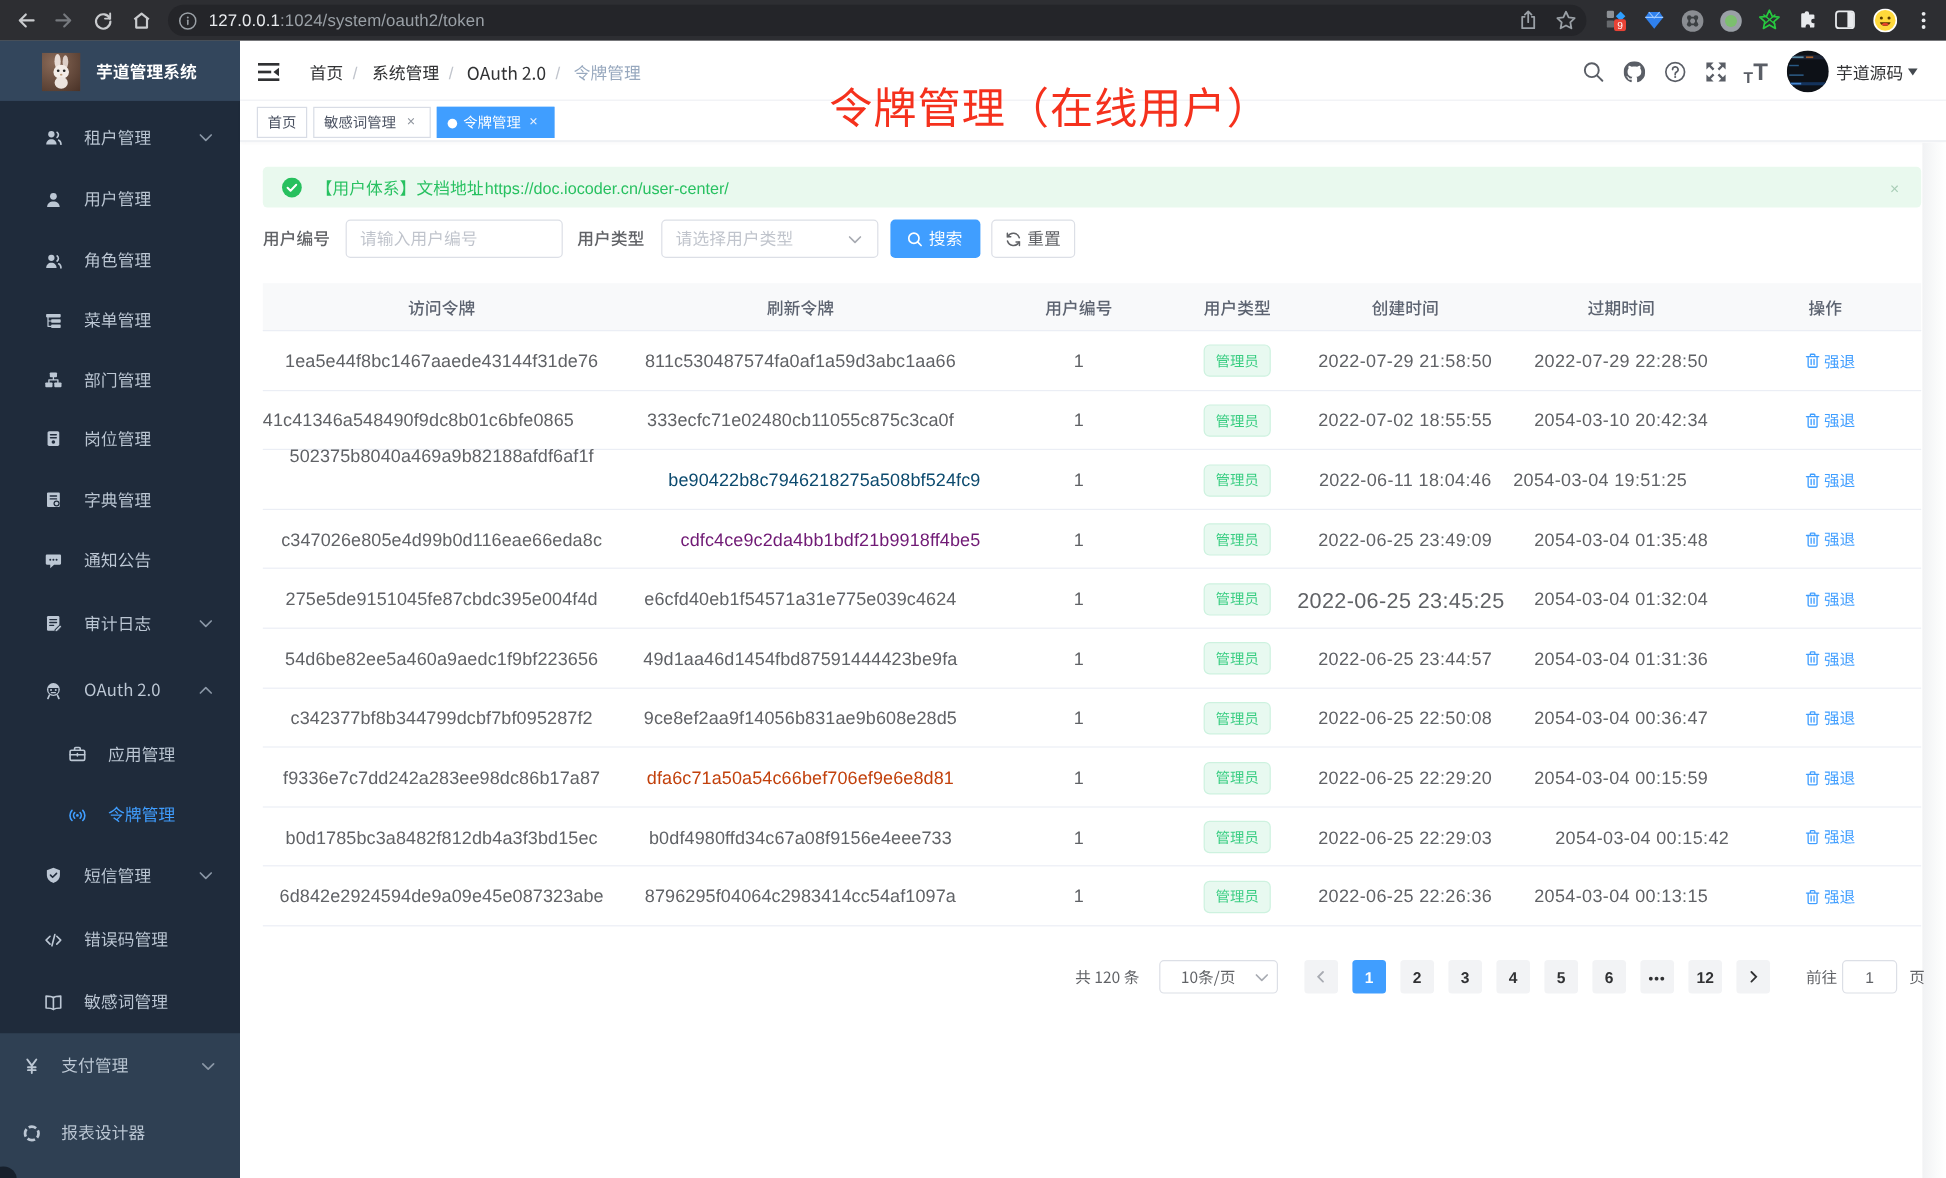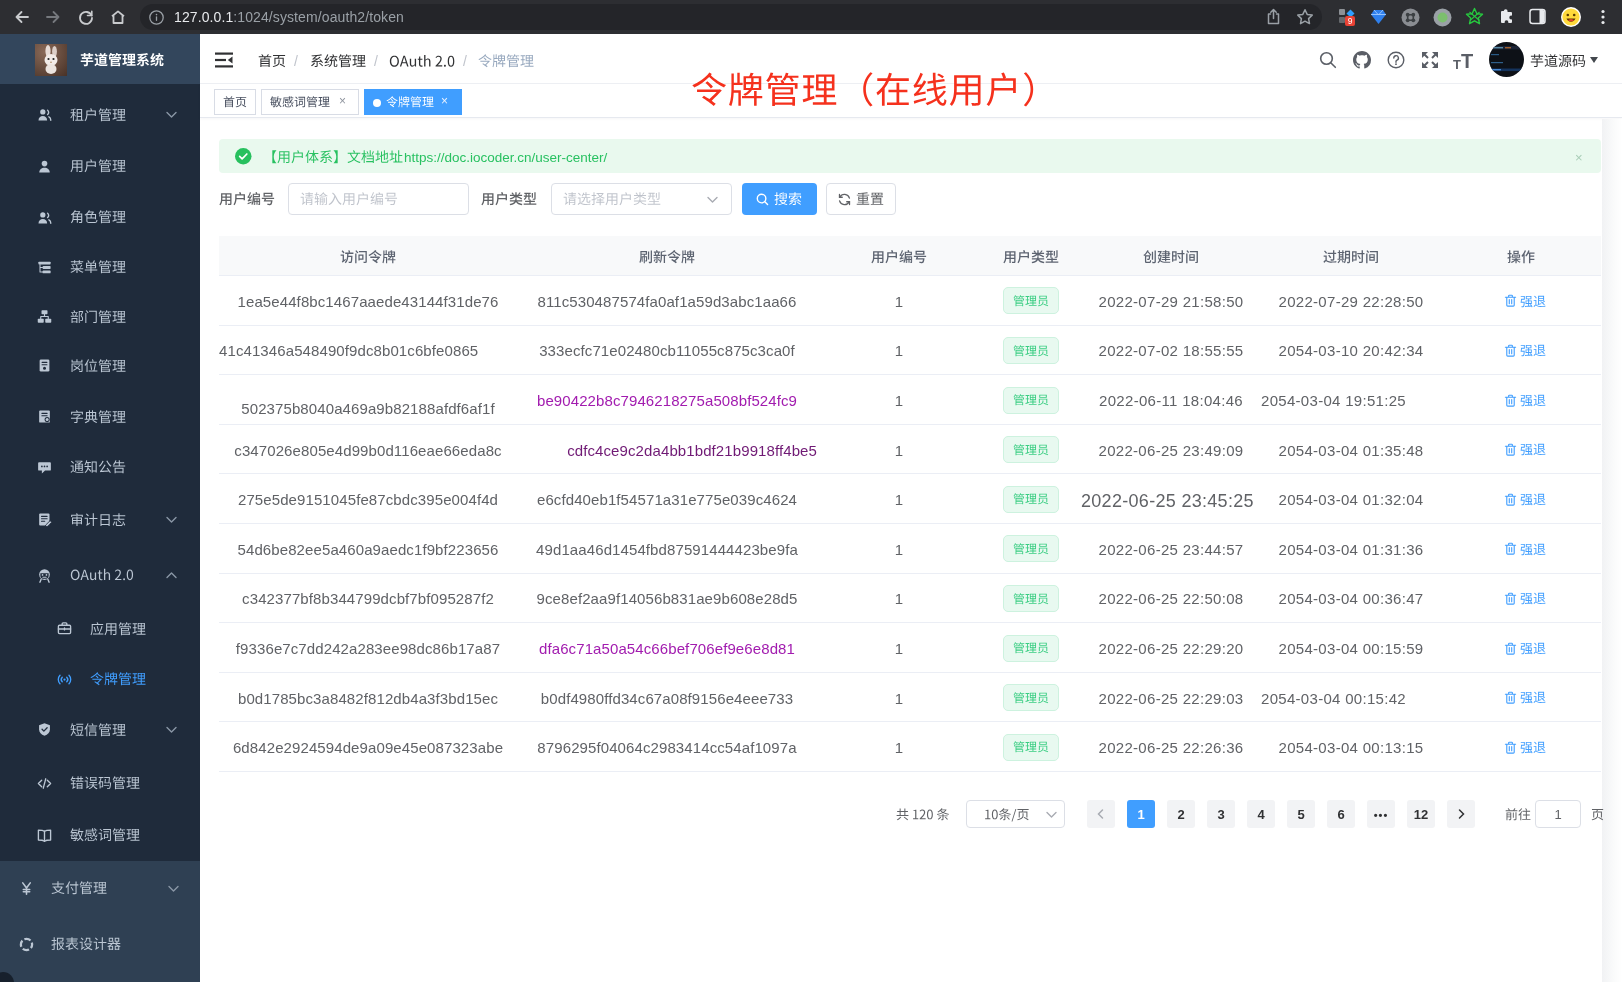--- a/index.html
+++ b/index.html
@@ -786,22 +786,22 @@
 <svg class="a" style="left:1504.0px;top:343.9px" width="13" height="13" viewBox="0 0 14 14" fill="none" stroke="#409eff" stroke-width="1.2" stroke-linecap="round">
     <path d="M1.5 3.5h11M5 3.5V2a.7.7 0 0 1 .7-.7h2.6A.7.7 0 0 1 9 2v1.5M3 3.5h8V12a1 1 0 0 1-1 1H4a1 1 0 0 1-1-1zM5.7 6v4.5M8.3 6v4.5"></path>
   </svg>
 <div class="t" style="left:1520.0px;top:344.1px">
     <svg class="ct" width="26" height="18" style="width:26.0px;height:18.2px" fill="#409eff">
       <use href="#g6ar" transform="translate(0.0 11.2) scale(0.013000 -0.013000)"></use>
       <use href="#g6br" transform="translate(13.0 11.2) scale(0.013000 -0.013000)"></use>
     </svg>
   </div>
 <div class="a" style="left:219px;top:423.8px;width:1382px;height:1px;background:#ebeef5"></div>
-<div class="a" style="left:219px;top:400px;width:298px;font-size:15px;letter-spacing:.1px;color:#606266;text-align:center">502375b8040a469a9b82188afdf6af1f</div>
-<div class="a" style="left:517px;top:392.0px;width:300px;font-size:15px;letter-spacing:.1px;color:#a21caf;text-align:center">be90422b8c7946218275a508bf524fc9</div>
+<div class="a" style="left:219px;top:372px;width:298px;font-size:15px;letter-spacing:.1px;color:#606266;text-align:center">502375b8040a469a9b82188afdf6af1f</div>
+<div class="a" style="left:517px;top:392.0px;width:300px;font-size:15px;letter-spacing:.1px;color:#0c4a6e;text-align:right">be90422b8c7946218275a508bf524fc9</div>
 <div class="a" style="left:817px;top:392.0px;width:164px;font-size:15px;color:#606266;text-align:center">1</div>
 <div class="a" style="left:1003.0px;top:386.5px;width:56px;height:27px;background:#e8f9f0;border:1px solid #cdf2df;border-radius:5px"></div>
 <div class="t" style="left:1013.0px;top:394.2px">
     <svg class="ct" width="36" height="17" style="width:36.0px;height:16.8px" fill="#38cd81">
       <use href="#g8r" transform="translate(0.0 10.3) scale(0.012000 -0.012000)"></use>
       <use href="#g9r" transform="translate(12.0 10.3) scale(0.012000 -0.012000)"></use>
       <use href="#g69r" transform="translate(24.0 10.3) scale(0.012000 -0.012000)"></use>
     </svg>
   </div>
 <div class="a" style="left:1081px;top:392.0px;width:180px;font-size:15px;letter-spacing:.3px;color:#606266;text-align:center">2022-06-11 18:04:46</div>
@@ -902,21 +902,21 @@
     <path d="M1.5 3.5h11M5 3.5V2a.7.7 0 0 1 .7-.7h2.6A.7.7 0 0 1 9 2v1.5M3 3.5h8V12a1 1 0 0 1-1 1H4a1 1 0 0 1-1-1zM5.7 6v4.5M8.3 6v4.5"></path>
   </svg>
 <div class="t" style="left:1520.0px;top:592.1px">
     <svg class="ct" width="26" height="18" style="width:26.0px;height:18.2px" fill="#409eff">
       <use href="#g6ar" transform="translate(0.0 11.2) scale(0.013000 -0.013000)"></use>
       <use href="#g6br" transform="translate(13.0 11.2) scale(0.013000 -0.013000)"></use>
     </svg>
   </div>
 <div class="a" style="left:219px;top:671.8px;width:1382px;height:1px;background:#ebeef5"></div>
 <div class="a" style="left:219px;top:640.0px;width:298px;font-size:15px;letter-spacing:.1px;color:#606266;text-align:center">f9336e7c7dd242a283ee98dc86b17a87</div>
-<div class="a" style="left:517px;top:640.0px;width:300px;font-size:15px;letter-spacing:.1px;color:#a21caf;text-align:center">dfa6c71a50a54c66bef706ef9e6e8d81</div>
+<div class="a" style="left:517px;top:640.0px;width:300px;font-size:15px;letter-spacing:.1px;color:#c2410c;text-align:center">dfa6c71a50a54c66bef706ef9e6e8d81</div>
 <div class="a" style="left:817px;top:640.0px;width:164px;font-size:15px;color:#606266;text-align:center">1</div>
 <div class="a" style="left:1003.0px;top:634.5px;width:56px;height:27px;background:#e8f9f0;border:1px solid #cdf2df;border-radius:5px"></div>
 <div class="t" style="left:1013.0px;top:642.2px">
     <svg class="ct" width="36" height="17" style="width:36.0px;height:16.8px" fill="#38cd81">
       <use href="#g8r" transform="translate(0.0 10.3) scale(0.012000 -0.012000)"></use>
       <use href="#g9r" transform="translate(12.0 10.3) scale(0.012000 -0.012000)"></use>
       <use href="#g69r" transform="translate(24.0 10.3) scale(0.012000 -0.012000)"></use>
     </svg>
   </div>
 <div class="a" style="left:1081px;top:640.0px;width:180px;font-size:15px;letter-spacing:.3px;color:#606266;text-align:center">2022-06-25 22:29:20</div>
@@ -936,21 +936,21 @@
 <div class="a" style="left:817px;top:689.6px;width:164px;font-size:15px;color:#606266;text-align:center">1</div>
 <div class="a" style="left:1003.0px;top:684.1px;width:56px;height:27px;background:#e8f9f0;border:1px solid #cdf2df;border-radius:5px"></div>
 <div class="t" style="left:1013.0px;top:691.8px">
     <svg class="ct" width="36" height="17" style="width:36.0px;height:16.8px" fill="#38cd81">
       <use href="#g8r" transform="translate(0.0 10.3) scale(0.012000 -0.012000)"></use>
       <use href="#g9r" transform="translate(12.0 10.3) scale(0.012000 -0.012000)"></use>
       <use href="#g69r" transform="translate(24.0 10.3) scale(0.012000 -0.012000)"></use>
     </svg>
   </div>
 <div class="a" style="left:1081px;top:689.6px;width:180px;font-size:15px;letter-spacing:.3px;color:#606266;text-align:center">2022-06-25 22:29:03</div>
-<div class="a" style="left:1261px;top:689.6px;width:180px;font-size:15px;letter-spacing:.3px;color:#606266;text-align:left">2054-03-04 00:15:42</div>
+<div class="a" style="left:1261px;top:689.6px;width:180px;font-size:15px;letter-spacing:.3px;color:#606266;text-align:right">2054-03-04 00:15:42</div>
 <svg class="a" style="left:1504.0px;top:691.1px" width="13" height="13" viewBox="0 0 14 14" fill="none" stroke="#409eff" stroke-width="1.2" stroke-linecap="round">
     <path d="M1.5 3.5h11M5 3.5V2a.7.7 0 0 1 .7-.7h2.6A.7.7 0 0 1 9 2v1.5M3 3.5h8V12a1 1 0 0 1-1 1H4a1 1 0 0 1-1-1zM5.7 6v4.5M8.3 6v4.5"></path>
   </svg>
 <div class="t" style="left:1520.0px;top:691.3px">
     <svg class="ct" width="26" height="18" style="width:26.0px;height:18.2px" fill="#409eff">
       <use href="#g6ar" transform="translate(0.0 11.2) scale(0.013000 -0.013000)"></use>
       <use href="#g6br" transform="translate(13.0 11.2) scale(0.013000 -0.013000)"></use>
     </svg>
   </div>
 <div class="a" style="left:219px;top:771.0px;width:1382px;height:1px;background:#ebeef5"></div>

